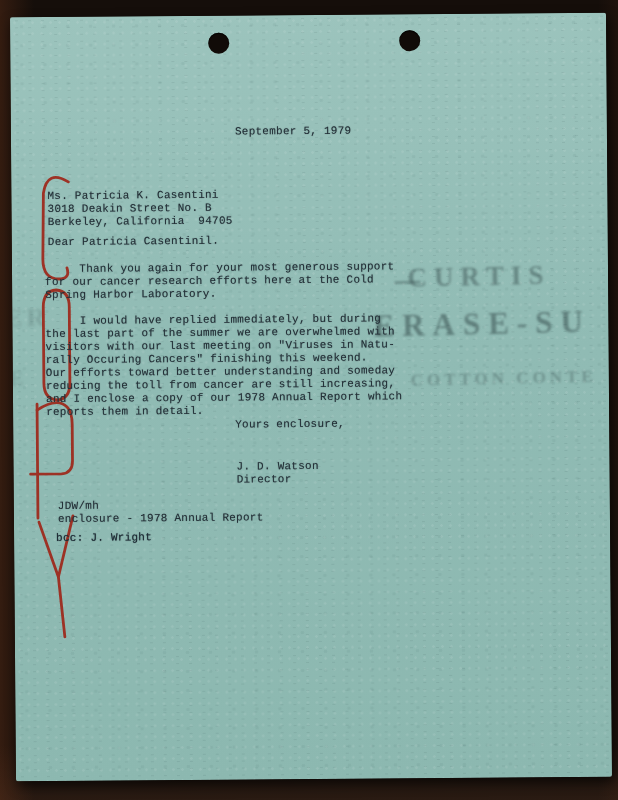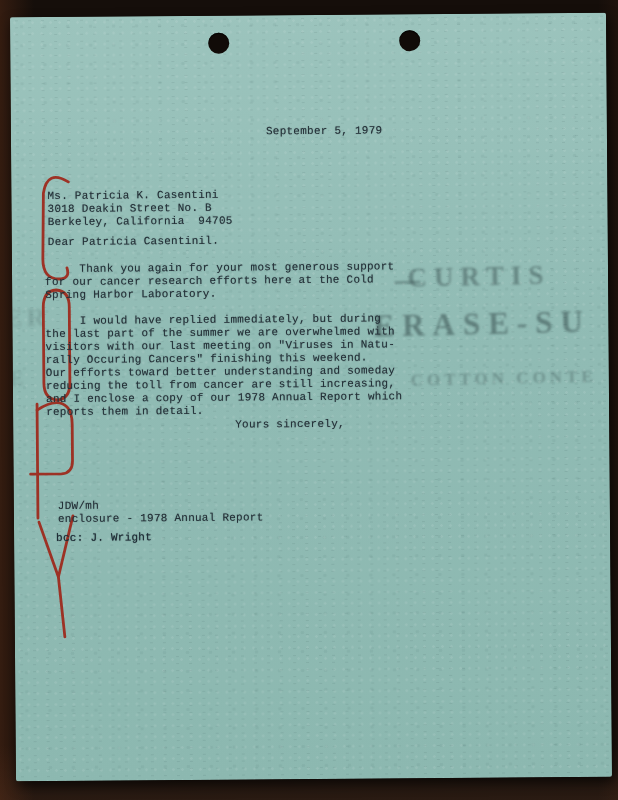--- a/index.html
+++ b/index.html
@@ -34,21 +34,21 @@
   .hole.left{left:198px;top:17px;}
   .hole.right{left:389px;top:16px;}
 
   .typed{
     position:absolute;
     font-family:"Liberation Mono","DejaVu Sans Mono",monospace;
     font-size:11px;line-height:13px;letter-spacing:0.25px;
     color:#243138;white-space:pre-wrap;
     text-shadow:0 0 1px rgba(36,49,56,0.55);
   }
-  .t-date{left:224px;top:110px;margin-left:31px;}
+  .t-date{left:224px;top:110px;}
   .t-recipient{left:36px;top:173px;}
   .t-salutation{left:36px;top:219px;}
   .t-para1{left:33px;top:246px;}
   .t-para2{left:33px;top:298px;}
   .t-closing{left:222px;top:403px;}
   .t-signature{left:223px;top:445px;}
   .t-reference{left:44px;top:483px;}
   .t-bcc{left:42px;top:515px;font-weight:400;color:#1d2b34;
          text-shadow:0 0 1px rgba(25,38,46,0.8);}
 
@@ -116,19 +116,21 @@
 for our cancer research efforts here at the Cold
 Spring Harbor Laboratory.</div>
     <div class="typed t-para2">     I would have replied immediately, but during
 the last part of the summer we are overwhelmed with
 visitors with our last meeting on "Viruses in Natu-
 rally Occuring Cancers" finishing this weekend.
 Our efforts toward better understanding and someday
 reducing the toll from cancer are still increasing,
 and I enclose a copy of our 1978 Annual Report which
 reports them in detail.</div>
-    <div class="typed t-closing">Yours sincerely,</div>
+    <div class="typed t-closing">Yours enclosure,</div>
+    <div class="typed t-signature">J. D. Watson
+Director</div>
     <div class="typed t-reference">JDW/mh
 enclosure - 1978 Annual Report</div>
     <div class="typed t-bcc">bcc: J. Wright</div>
 
   </div>
 </div>
 
 </body></html>

